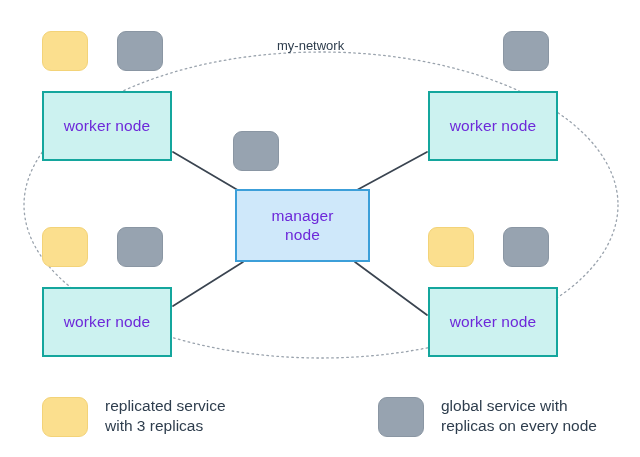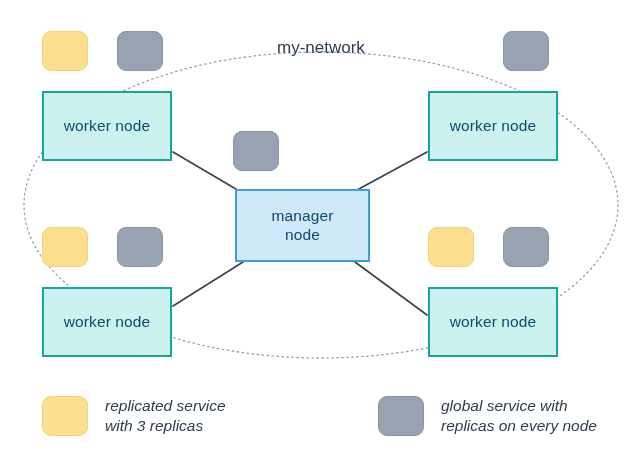--- a/index.html
+++ b/index.html
@@ -24,21 +24,21 @@
     width: 640px;
     height: 457px;
   }
   .node-box {
     position: absolute;
     box-sizing: border-box;
     display: flex;
     align-items: center;
     justify-content: center;
     text-align: center;
-    color: #0c4a6e;
+    color: #6d28d9;
     font-size: 15.5px;
     line-height: 1.18;
     letter-spacing: 0.1px;
   }
   .worker-node {
     background: #ccf2f0;
     border: 2.2px solid #14a69d;
   }
   .manager-node {
     background: #cfe8fa;
@@ -53,28 +53,27 @@
     background: #fbdf8e;
     border: 1.5px solid #f3d378;
   }
   .svc-global {
     background: #97a3b0;
     border: 1.5px solid #8a96a3;
   }
   .net-label {
     position: absolute;
     color: #2e3d4d;
-    font-size: 17px;
+    font-size: 13px;
     white-space: nowrap;
   }
   .legend-item {
     position: absolute;
     display: flex;
-    align-items: flex-start;
-    font-style: italic;
+    align-items: flex-end;
   }
   .legend-swatch {
     width: 46px;
     height: 40px;
     border-radius: 9px;
     box-sizing: border-box;
     flex: 0 0 auto;
   }
   .legend-text {
     margin-left: 17px;

